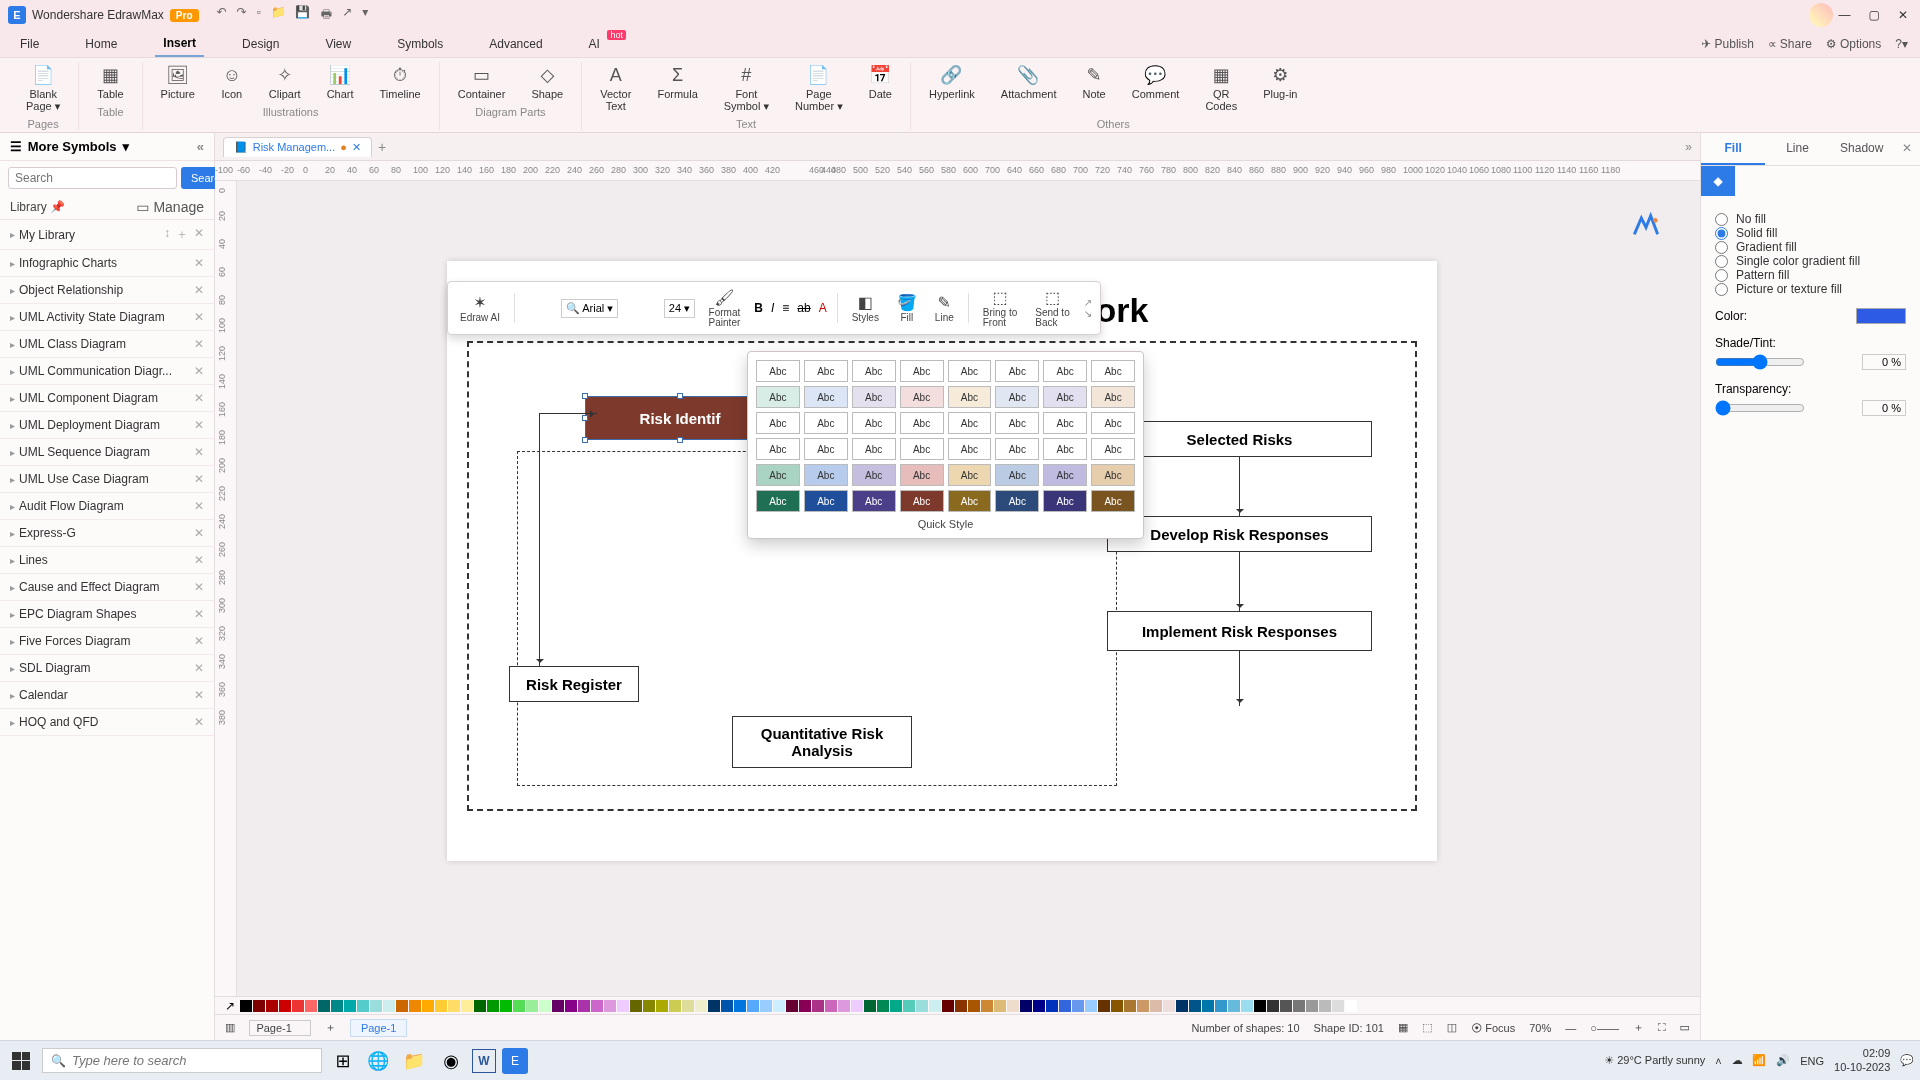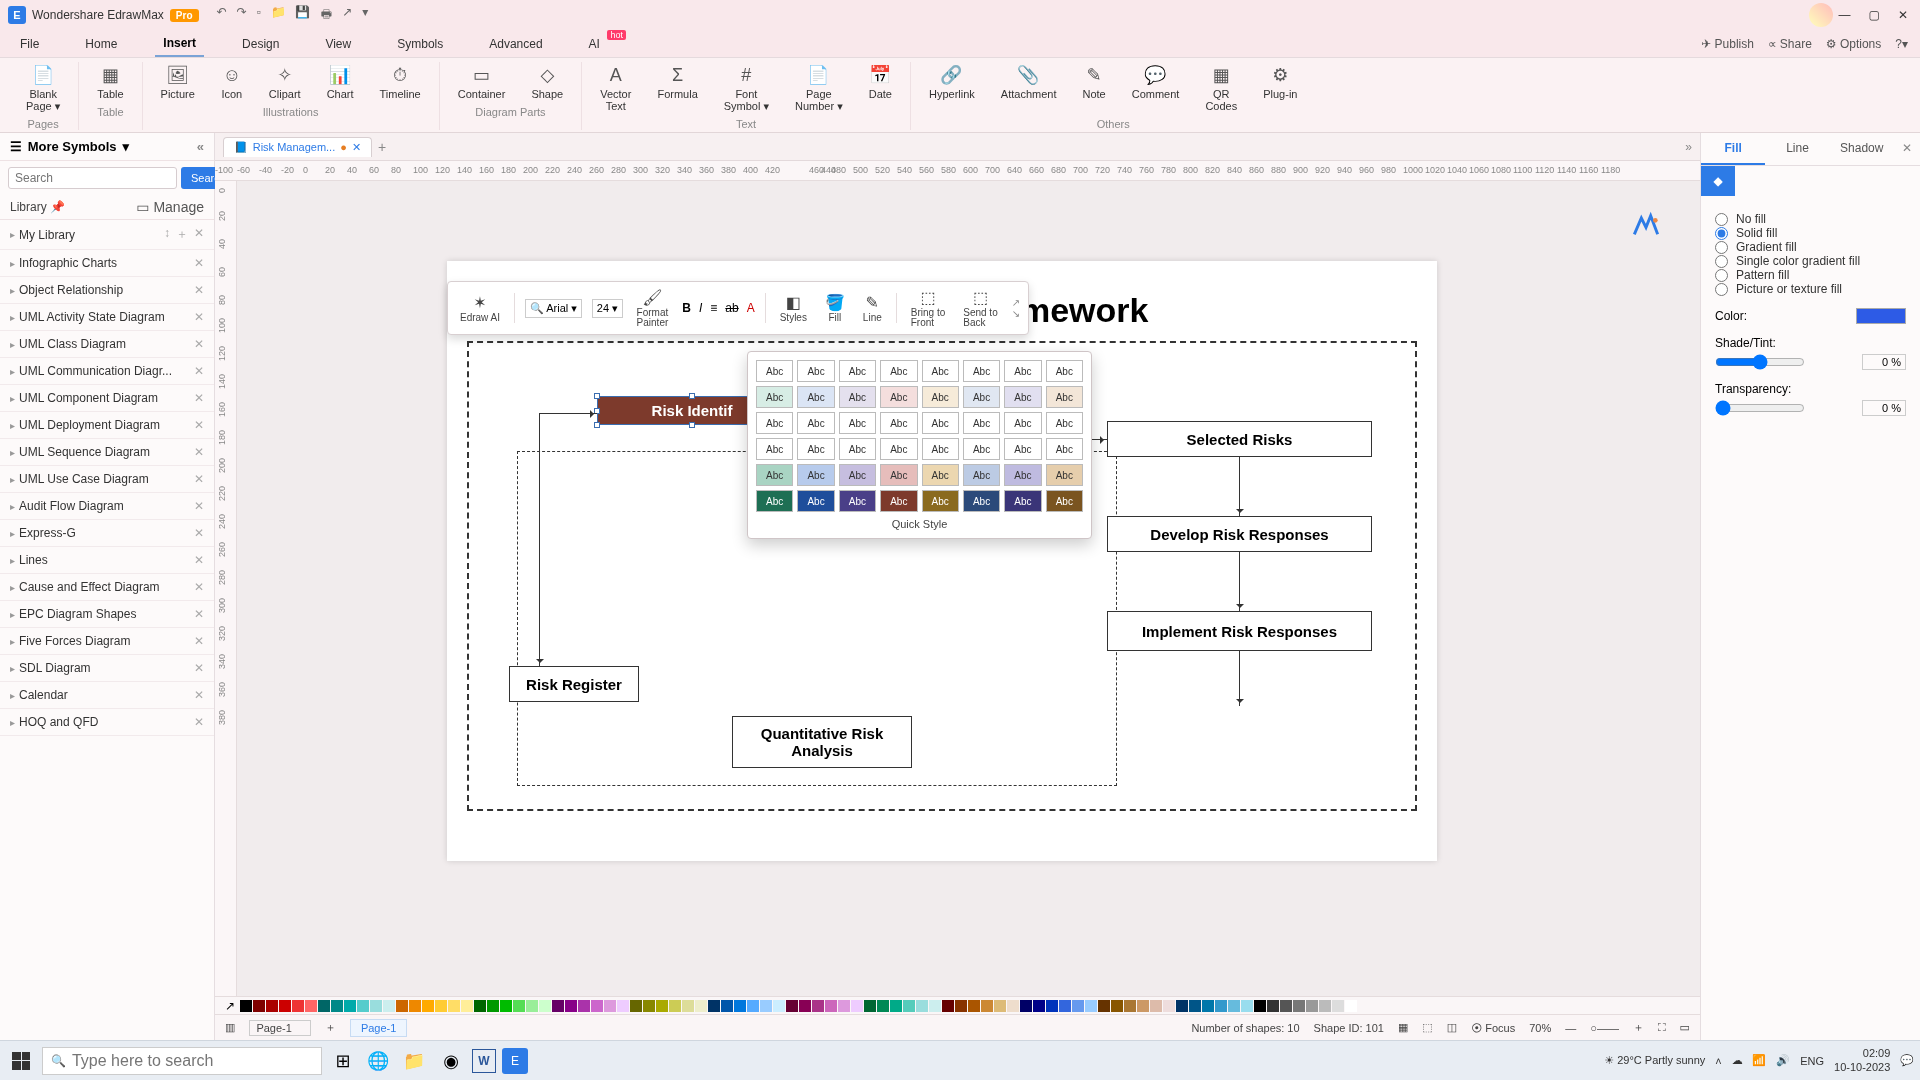--- a/index.html
+++ b/index.html
@@ -76,25 +76,25 @@
 .arrow-h { position: absolute; height: 0; border-top: 1.5px solid #333; }
 .arrow-h::after { content:""; position: absolute; right:-1px; top:-4px; border: 4px solid transparent; border-left-color:#333; }
 .arrow-v { position: absolute; width: 0; border-left: 1.5px solid #333; }
 .arrow-v::after { content:""; position: absolute; left:-4px; bottom:-1px; border:4px solid transparent; border-top-color:#333; }
 
 
 .float-tb { position: absolute; left: 210px; top: 100px; background: #fff; border: 1px solid #d8cfd1; border-radius: 4px; display: flex; align-items: center; padding: 4px 8px; gap: 10px; box-shadow: 0 4px 10px rgba(0,0,0,.15); z-index: 20; }
 .float-tb .fbtn { display: flex; flex-direction: column; align-items: center; gap: 1px; cursor: pointer; padding: 2px 4px; }
 .float-tb .fic { font-size: 16px; color: #444; }
 .float-tb .flbl { font-size: 10px; color: #444; line-height: 1; }
-.float-tb select, .float-tb .fontsel { border: 1px solid #ccc; font-size: 11px; padding: 2px 4px; }
+.float-tb select, .float-tb .fontsel { border: 1px solid #ccc; font-size: 11px; padding: 2px 4px; margin-left: 36px; }
 .float-tb .sep { width: 1px; height: 30px; background: #e5dcdd; }
 
 
-.styles-popup { position: absolute; left: 510px; top: 170px; width: 345px; background: #fff; border: 1px solid #cfc5c7; border-radius: 4px; box-shadow: 0 6px 16px rgba(0,0,0,.2); padding: 8px; z-index: 30; }
+.styles-popup { position: absolute; left: 510px; top: 170px; width: 397px; background: #fff; border: 1px solid #cfc5c7; border-radius: 4px; box-shadow: 0 6px 16px rgba(0,0,0,.2); padding: 8px; z-index: 30; }
 .styles-grid { display: grid; grid-template-columns: repeat(8, 1fr); gap: 4px; }
 .style-swatch { height: 22px; border: 1px solid #bbb; display: flex; align-items: center; justify-content: center; font-size: 10px; cursor: pointer; }
 .styles-popup .qlabel { text-align: center; font-size: 11px; margin-top: 6px; color: #444; }
 
 
 .right-panel { width: 220px; background: #fdfafa; border-left: 1px solid #e5dde0; display: flex; flex-direction: column; }
 .rp-tabs { display: flex; border-bottom: 1px solid #e5dde0; }
 .rp-tab { flex: 1; text-align: center; padding: 8px 0; font-size: 12px; cursor: pointer; color: #555; }
 .rp-tab.active { color: #2d7be6; border-bottom: 2px solid #2d7be6; font-weight: 600; }
 .rp-close { padding: 8px; color: #888; cursor: pointer; }
@@ -542,21 +542,21 @@
           <span class="tick" style="top: 488px;">340</span>
           <span class="tick" style="top: 516px;">360</span>
           <span class="tick" style="top: 544px;">380</span>
         </div>
       <div class="viewport">
         <div class="page"></div>
         <div class="diag-title">Framework</div>
         <div class="frame-outer"></div>
         <div class="frame-inner-left"></div>
 
-        <div class="node selected" style="left:360px;top:215px;width:190px;height:29px;">
+        <div class="node selected" style="left:348px;top:215px;width:190px;height:44px;">
           <span>Risk Identif</span>
           <div class="sel-handle" style="left:-4px;top:-4px"></div>
             <div class="sel-handle" style="right:-4px;top:-4px"></div>
           <div class="sel-handle" style="left:-4px;bottom:-4px"></div>
             <div class="sel-handle" style="right:-4px;bottom:-4px"></div>
           <div class="sel-handle" style="left:50%;top:-4px;margin-left:-3px"></div>
             <div class="sel-handle" style="left:50%;bottom:-4px;margin-left:-3px"></div>
           <div class="sel-handle" style="top:50%;left:-4px;margin-top:-3px"></div>
             <div class="sel-handle" style="top:50%;right:-4px;margin-top:-3px"></div>
         </div>
@@ -838,21 +838,21 @@
 
 <div class="taskbar">
   <div class="tk-icon">
       <div class="start">
         <div></div>
         <div></div>
         <div></div>
         <div></div>
       </div>
     </div>
-  <div class="search">🔍 <input style="border: none; outline: none; flex: 1 1 0%; font-size: 16px;" placeholder="Type here to search"></div>
+  <div class="search">🔍 <input style="border: none; outline: none; flex: 1 1 0%; font-size: 13px; font-style: italic;" placeholder="Type here to search"></div>
   <div class="tk-icon">⊞</div>
   <div class="tk-icon">🌐</div>
   <div class="tk-icon">📁</div>
   <div class="tk-icon">◉</div>
   <div class="tk-icon" style="color:#2b579a;font-weight:bold;border:1px solid #2b579a;width:24px;height:24px;font-size:12px;">W</div>
   <div class="tk-icon" style="background:#2d7be6;color:#fff;width:26px;height:26px;border-radius:3px;font-size:12px;">E</div>
   <div class="tray">
     <span>☀ <span>29°C  Partly sunny</span></span>
     <span>˄</span>
     <span>☁</span>

